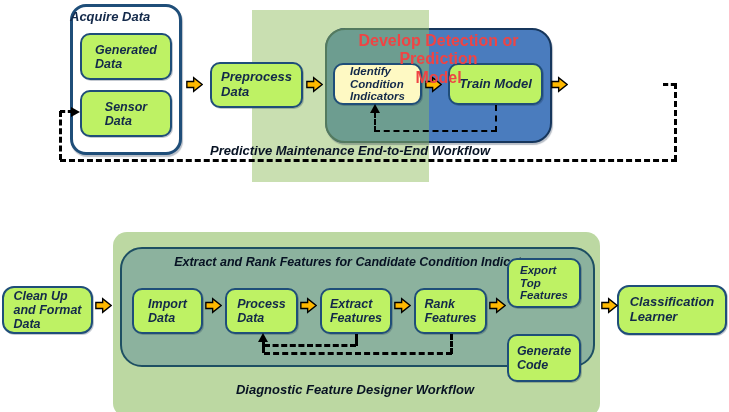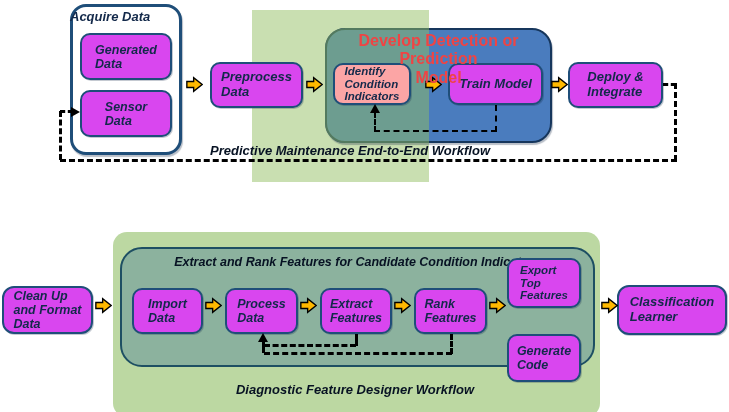--- a/index.html
+++ b/index.html
@@ -6,21 +6,21 @@
   #stage{
     position:relative;width:729px;height:412px;overflow:hidden;background:#ffffff;
     font-family:"Liberation Sans","DejaVu Sans",sans-serif;
   }
   .abs{position:absolute;box-sizing:border-box;}
   .lbl{
     white-space:pre-line;font-weight:bold;font-style:italic;
     color:#13294a;line-height:1.12;
   }
   .node{
-    background:#d946ef;border:2px solid #1f4e79;border-radius:10px;
+    background:#bef264;border:2px solid #1f4e79;border-radius:10px;
     display:flex;align-items:center;justify-content:center;
     box-shadow:1px 1px 0 rgba(20,40,70,.25);
   }
   .node .lbl{font-size:12.5px;}
   .container-white{
     background:#ffffff;border:3px solid #1f4e79;border-radius:16px;
     box-shadow:1px 2px 1px rgba(20,40,70,.3);
   }
   .band{background:#c9dfb1;}
   .panel{background:#bcd8a2;border-radius:14px;}
@@ -76,21 +76,21 @@
     <svg class="flow-arrow" viewBox="0 0 20 20">
         <polygon points="1,6.5 9,6.5 9,2 19,10 9,18 9,13.5 1,13.5" fill="#FFB900" stroke="#000" stroke-width="1.6"></polygon>
       </svg>
   </div>
 
   <div class="abs develop z2" style="left:325px;top:28px;width:227px;height:115px;"></div>
   <div class="abs develop-tint z3" style="left:325px;top:28px;width:104px;height:115px;"></div>
   <div class="abs title-dark z5" style="left:330px;top:32px;width:217px;">Develop Detection or Prediction
 Model</div>
 
-  <div class="abs node z4" style="left:333px;top:63px;width:78px;height:42px;background:#fca5a5;">
+  <div class="abs node z4" style="left:333px;top:63px;width:89px;height:42px;background:#fef9c3;">
     <span class="lbl" style="font-size:11.5px;">Identify
 Condition
 Indicators</span>
   </div>
 
   <div class="abs z4" style="left:425px;top:76px;">
     <svg class="flow-arrow" viewBox="0 0 20 20">
         <polygon points="1,6.5 9,6.5 9,2 19,10 9,18 9,13.5 1,13.5" fill="#FFB900" stroke="#000" stroke-width="1.6"></polygon>
       </svg>
   </div>
@@ -103,24 +103,20 @@
   <div class="abs dash-h-thin z4" style="left:374px;top:130px;width:123px;"></div>
   <div class="abs dash-v-thin z4" style="left:374px;top:112px;height:20px;"></div>
   <div class="abs head-up z4" style="left:370px;top:104px;"></div>
 
   <div class="abs z3" style="left:551px;top:76px;">
     <svg class="flow-arrow" viewBox="0 0 20 20">
         <polygon points="1,6.5 9,6.5 9,2 19,10 9,18 9,13.5 1,13.5" fill="#FFB900" stroke="#000" stroke-width="1.6"></polygon>
       </svg>
   </div>
 
-  <div class="abs node z2" style="left:568px;top:62px;width:95px;height:46px;">
-    <span class="lbl" style="font-size:13px;">Deploy &amp;
-Integrate</span>
-  </div>
 
   <div class="abs dash-h z4" style="left:663px;top:83px;width:13px;"></div>
   <div class="abs dash-v z4" style="left:674px;top:83px;height:78px;"></div>
   <div class="abs dash-h z4" style="left:60px;top:159px;width:617px;"></div>
   <div class="abs dash-v z4" style="left:59px;top:111px;height:49px;"></div>
   <div class="abs dash-h z4" style="left:60px;top:110px;width:13px;"></div>
   <div class="abs head-right z4" style="left:71px;top:107px;"></div>
 
   <div class="abs caption z5" style="left:170px;top:143px;width:360px;">Predictive Maintenance End-to-End Workflow</div>
 

